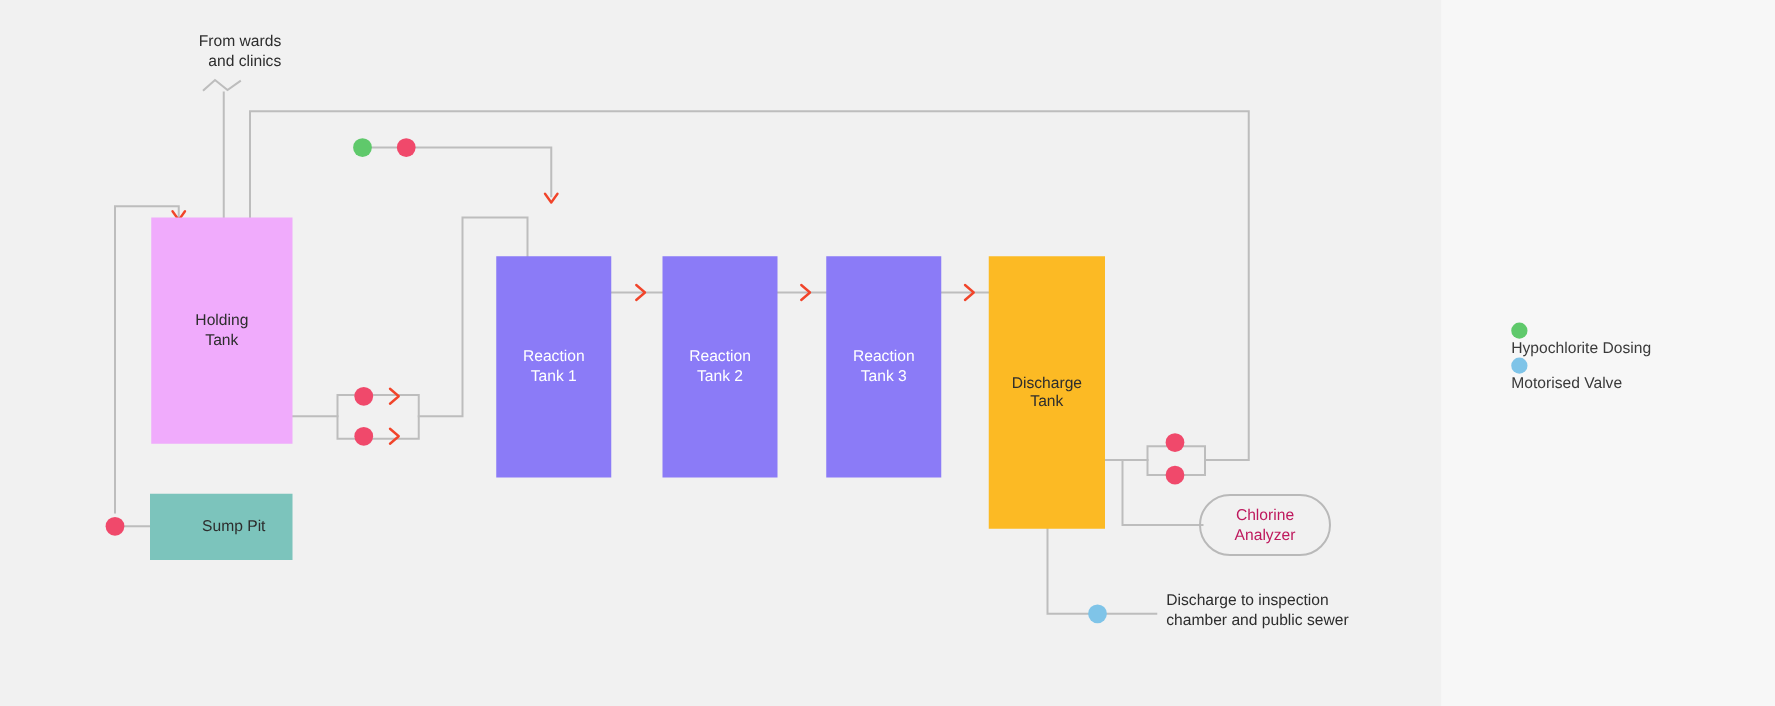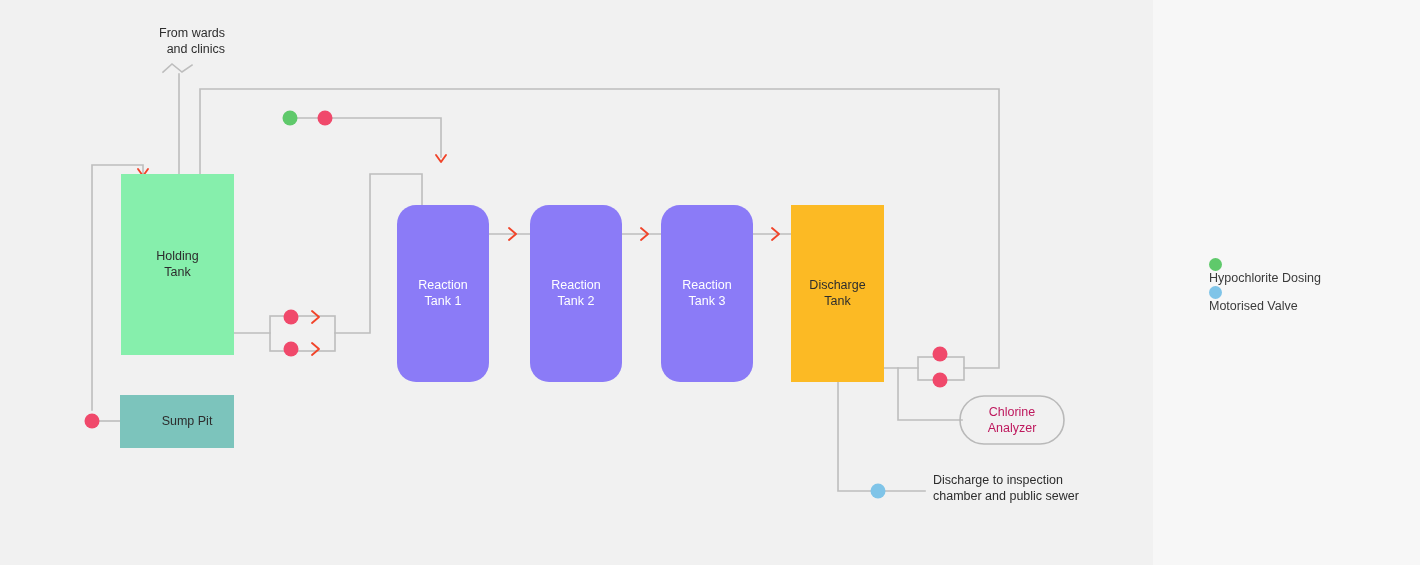--- a/index.html
+++ b/index.html
@@ -18,21 +18,21 @@
   .tank{
     position:absolute;
     display:flex;align-items:center;justify-content:center;
     text-align:center;
     line-height:1.22;
     font-size:12.5px;
     box-sizing:border-box;
     white-space:pre-line;
   }
   .tank.dark-label{color:#2d2d2d;}
-  .tank.light-label{color:#ffffff;border-radius:19px;}
+  .tank.light-label{color:#ffffff;}
   #legend{
     position:absolute;left:1209px;top:258px;width:190px;
   }
   .legend-row{
     display:flex;align-items:flex-start;height:28px;flex-direction:column;
   }
   .legend-dot{
     width:13px;height:13px;border-radius:50%;
     margin-right:13px;flex:0 0 auto;
   }
@@ -96,35 +96,35 @@
     <circle cx="325" cy="118" r="7.5" fill="#f0496b"></circle>
     <circle cx="92" cy="421" r="7.5" fill="#f0496b"></circle>
     <circle cx="291" cy="317" r="7.5" fill="#f0496b"></circle>
     <circle cx="291" cy="349" r="7.5" fill="#f0496b"></circle>
     <circle cx="940" cy="354" r="7.5" fill="#f0496b"></circle>
     <circle cx="940" cy="380" r="7.5" fill="#f0496b"></circle>
     <circle cx="878" cy="491" r="7.5" fill="#7fc4e8"></circle>
   </g>
 </svg>
 
-<div class="tank dark-label" style="left:121px;top:174px;width:113px;height:181px;background:#86efac;">Holding
+<div class="tank dark-label" style="left:121px;top:174px;width:113px;height:181px;background:#f0abfc;">Holding
 Tank</div>
 
 <div class="tank dark-label" style="left:120px;top:395px;width:114px;height:53px;background:#7cc4bc;padding-left:20px;">Sump Pit</div>
 
 <div class="tank light-label" style="left:397px;top:205px;width:92px;height:177px;background:#8b7bf7;">Reaction
 Tank 1</div>
 
 <div class="tank light-label" style="left:530px;top:205px;width:92px;height:177px;background:#8b7bf7;">Reaction
 Tank 2</div>
 
 <div class="tank light-label" style="left:661px;top:205px;width:92px;height:177px;background:#8b7bf7;">Reaction
 Tank 3</div>
 
-<div class="tank dark-label" style="left:791px;top:205px;width:93px;height:177px;background:#fcba24;">Discharge
+<div class="tank dark-label" style="left:791px;top:205px;width:93px;height:218px;background:#fcba24;">Discharge
 Tank</div>
 
 <div class="analyzer-text" style="left:960px;top:405px;width:104px;">Chlorine
 Analyzer</div>
 
 <div class="flow-label" style="left:135px;top:25px;width:90px;text-align:right;">From wards
 and clinics</div>
 
 <div class="flow-label" style="left:933px;top:472px;width:200px;">Discharge to inspection
 chamber and public sewer</div>

